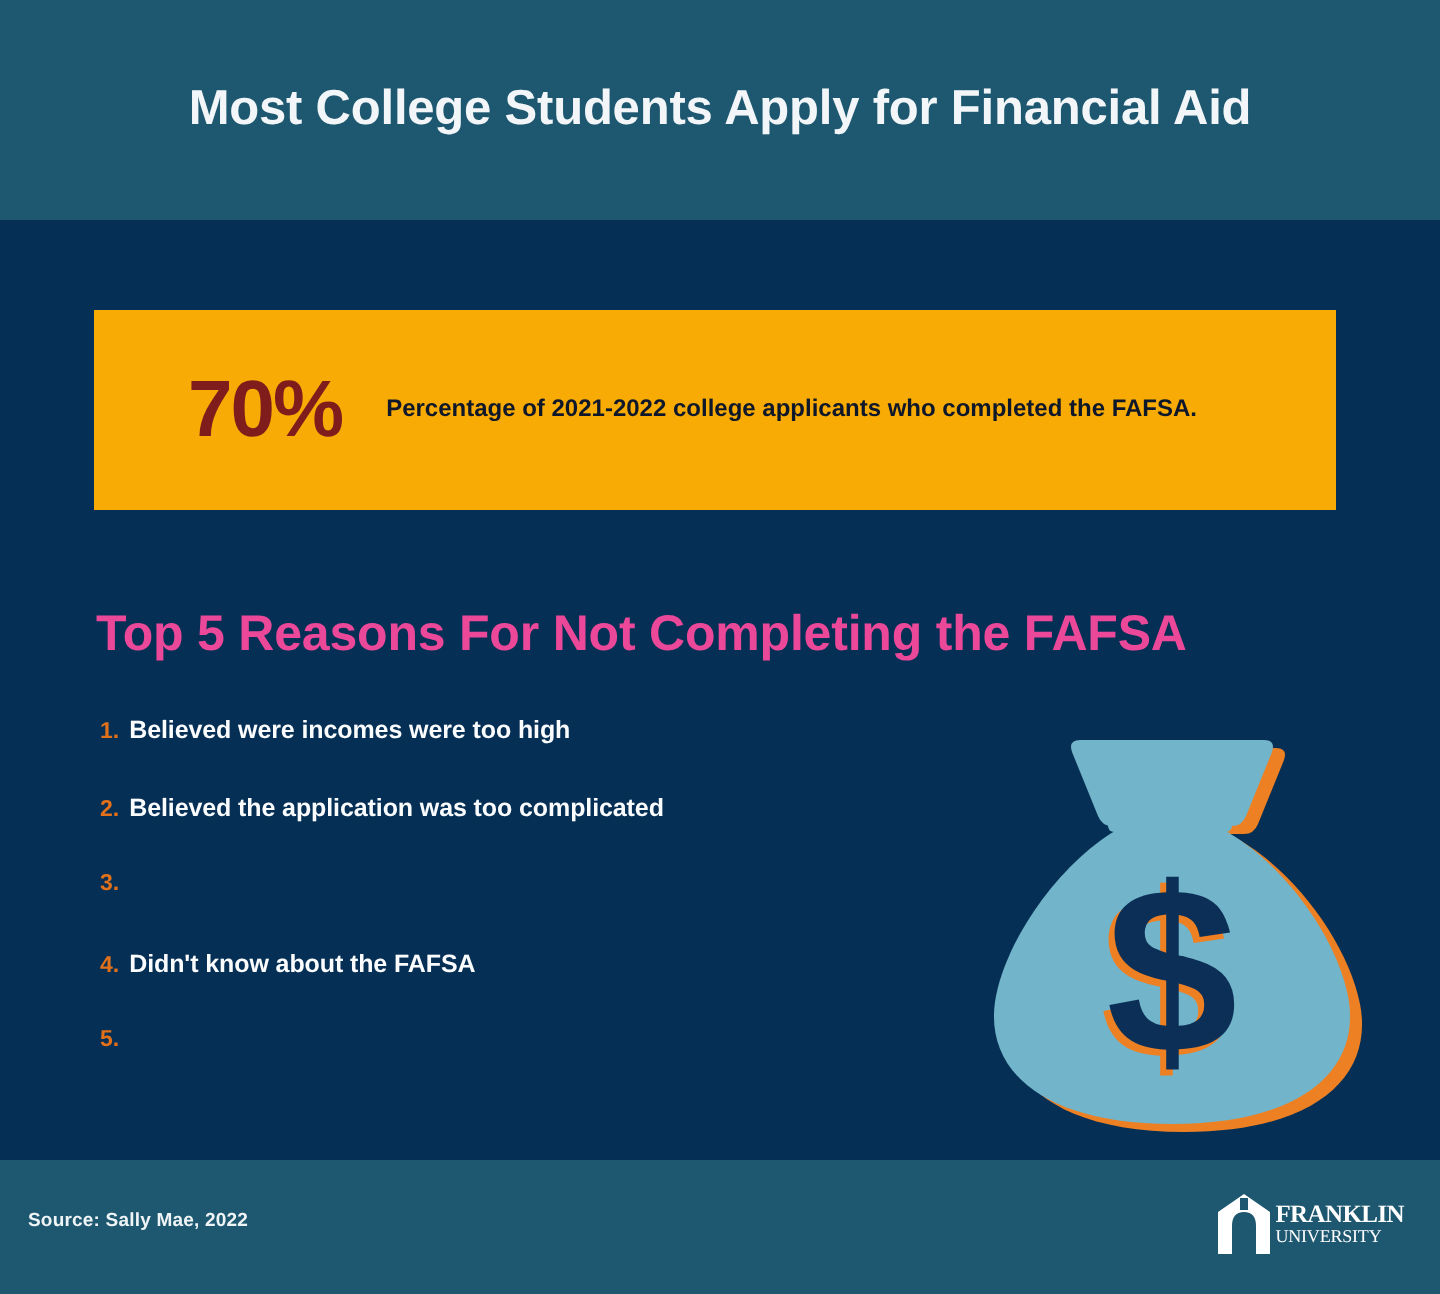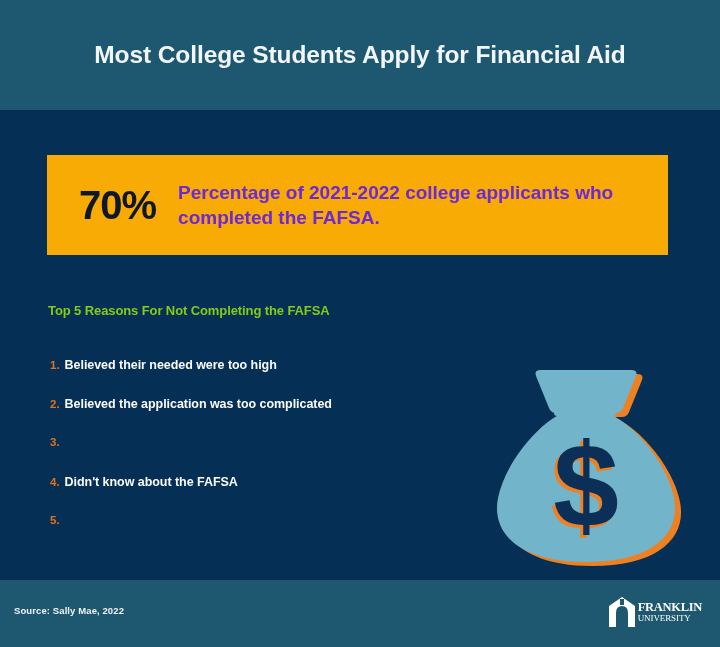--- a/index.html
+++ b/index.html
@@ -55,43 +55,44 @@
     top: 155px;
     width: 621px;
     height: 100px;
     background: #F7AB04;
     display: flex;
     align-items: center;
     padding: 0 0 0 32px;
     box-sizing: border-box;
   }
   .stat-number {
-    color: #0f172a;
+    color: #7f1d1d;
     font-size: 40px;
     font-weight: bold;
     line-height: 1;
     letter-spacing: -1px;
     margin-right: 22px;
     flex: 0 0 auto;
+    margin-left: 15px;
   }
   .stat-desc {
-    color: #6d28d9;
-    font-size: 19px;
+    color: #0f172a;
+    font-size: 12px;
     font-weight: bold;
     line-height: 1.32;
     max-width: 470px;
   }
 
   
   .reasons-heading {
     position: absolute;
     left: 48px;
     top: 303px;
-    color: #84cc16;
-    font-size: 13px;
+    color: #ec4899;
+    font-size: 25px;
     font-weight: bold;
     letter-spacing: -0.1px;
     white-space: nowrap;
   }
 
   
   .reasons-list {
     position: absolute;
     left: 50px;
     top: 358px;
@@ -197,21 +198,21 @@
   <div class="stat-box">
     <div class="stat-number">70%</div>
     <div class="stat-desc">Percentage of 2021-2022 college applicants who completed the FAFSA.</div>
   </div>
 
   <div class="reasons-heading">Top 5 Reasons For Not Completing the FAFSA</div>
 
   <ul class="reasons-list">
     <li class="reason-item">
       <span class="reason-num">1.</span>
-      <span class="reason-text">Believed their needed were too high</span>
+      <span class="reason-text">Believed were incomes were too high</span>
     </li>
     <li class="reason-item">
       <span class="reason-num">2.</span>
       <span class="reason-text">Believed the application was too complicated</span>
     </li>
     <li class="reason-item">
       <span class="reason-num">3.</span>
     </li>
     <li class="reason-item">
       <span class="reason-num">4.</span>

